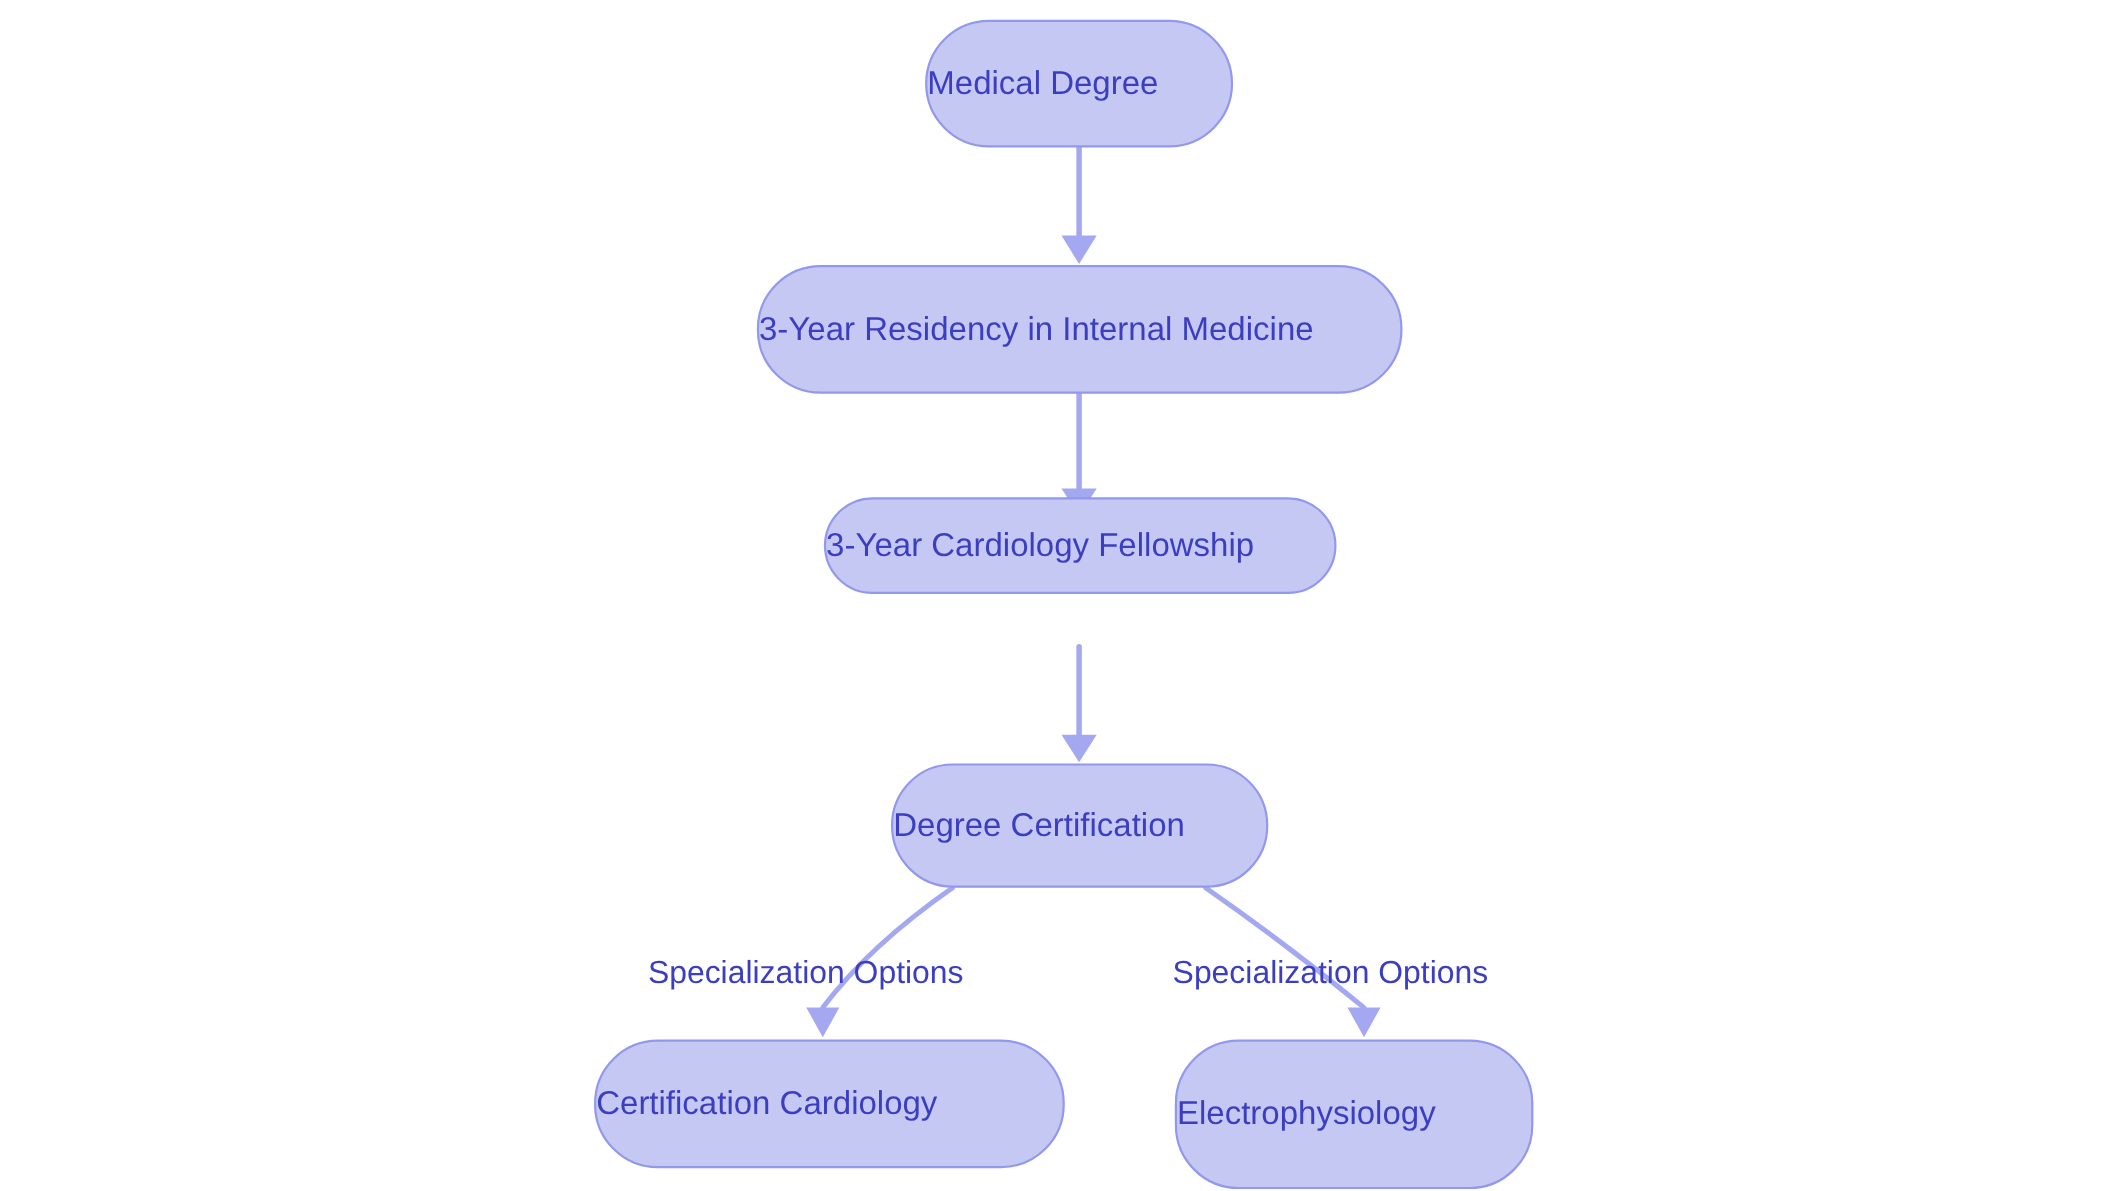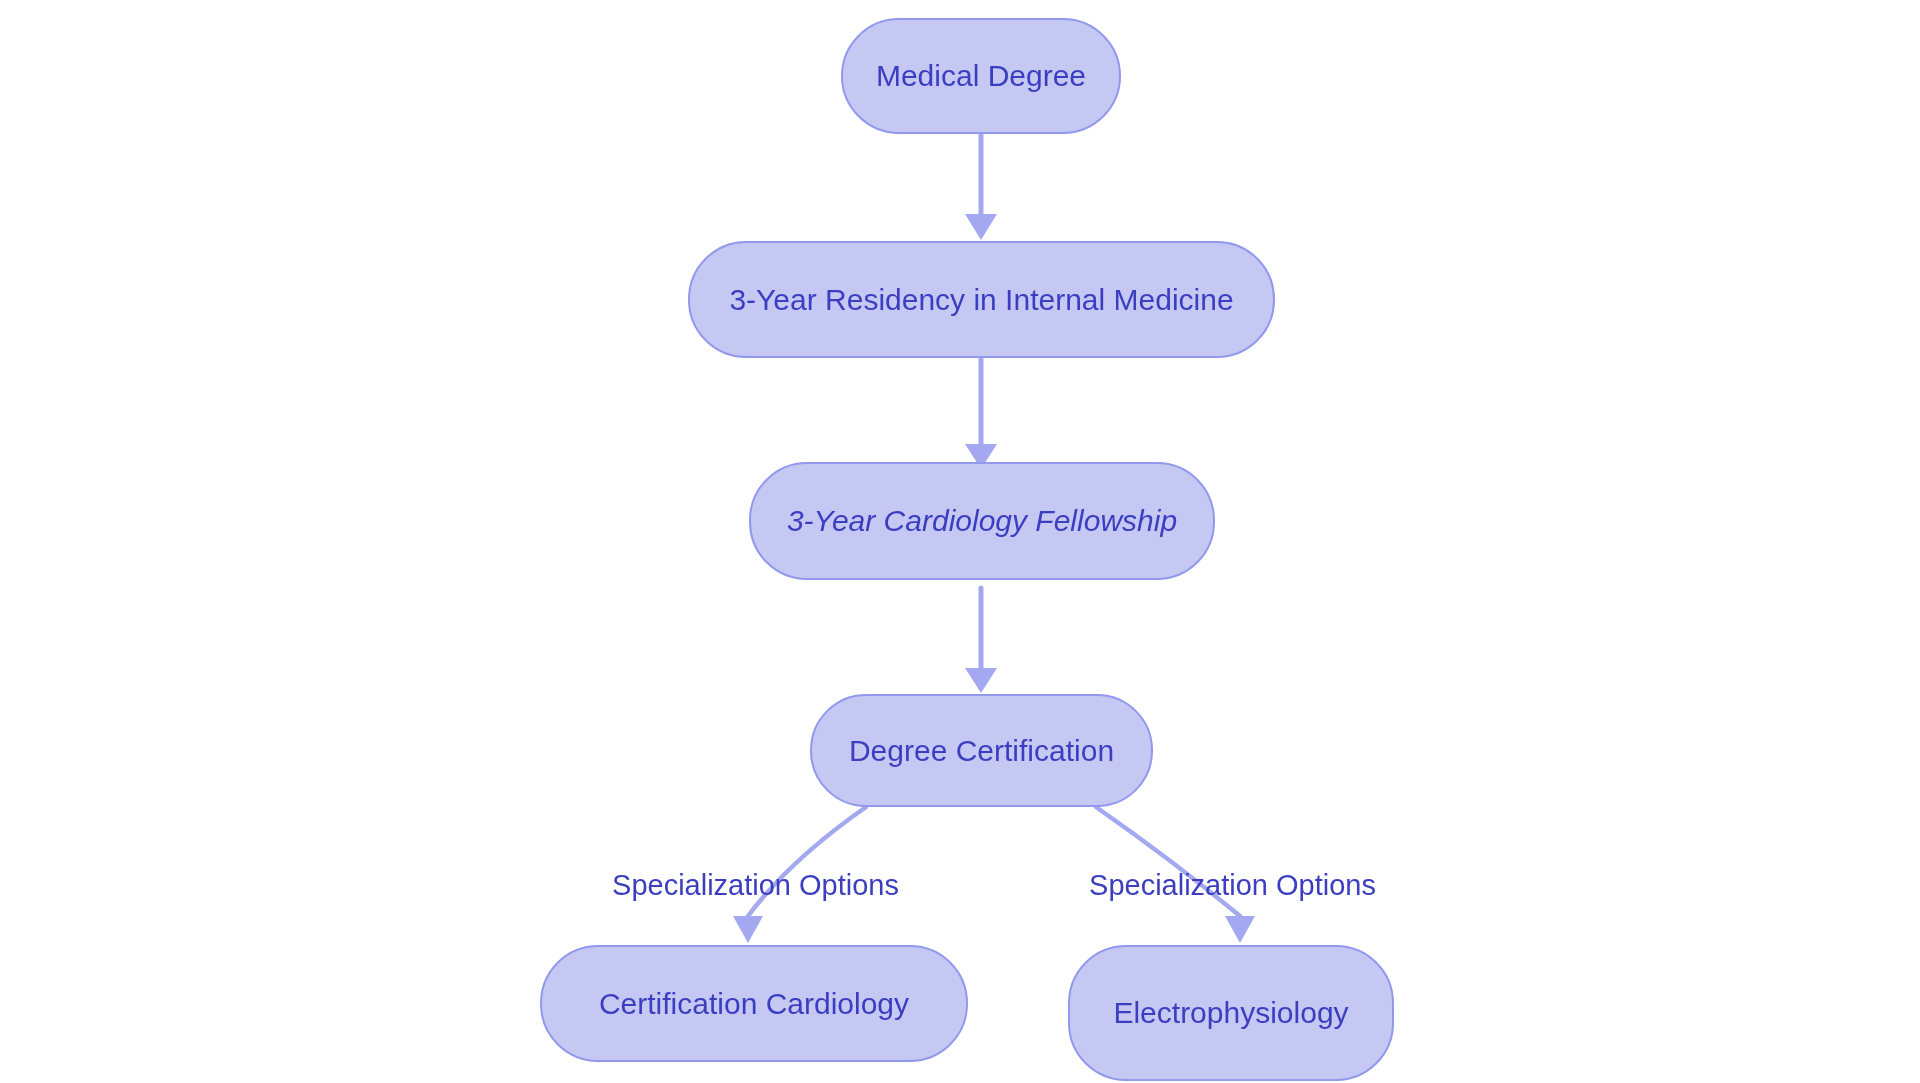--- a/index.html
+++ b/index.html
@@ -36,33 +36,33 @@
     stroke: var(--edge);
     stroke-linecap: round;
   }
   .edges-layer .edge-line { stroke-width: 5px; }
   .edges-layer .edge-curve { stroke-width: 4.5px; }
   .edges-layer polygon { fill: var(--edge); }
   .node {
     position: absolute;
     display: flex;
     align-items: center;
-    justify-content: center;
+    justify-content: flex-start;
     background: var(--node-fill);
     border: 2px solid var(--node-border);
     border-radius: 58px;
     color: var(--node-text);
     font-size: 30px;
     text-align: center;
     white-space: nowrap;
   }
   .edge-label {
     position: absolute;
     width: 310px;
-    text-align: right;
+    text-align: left;
     color: var(--edge-label-text);
     font-size: 29px;
     line-height: 38px;
     white-space: nowrap;
   }
 </style>
 </head>
 <body>
 
 <div class="canvas">
@@ -86,21 +86,21 @@
   </svg>
 
   <div class="node" style="left:841px; top:18px; width:280px; height:116px;">
     <span>Medical Degree</span>
   </div>
 
   <div class="node" style="left:688px; top:241px; width:587px; height:117px;">
     <span>3-Year Residency in Internal Medicine</span>
   </div>
 
-  <div class="node" style="left:749px; top:462px; width:466px; height:118px;font-style:italic;">
+  <div class="node" style="left:749px; top:452px; width:466px; height:88px;">
     <span>3-Year Cardiology Fellowship</span>
   </div>
 
   <div class="node" style="left:810px; top:694px; width:343px; height:113px; border-radius:56px;">
     <span>Degree Certification</span>
   </div>
 
   <div class="node" style="left:540px; top:945px; width:428px; height:117px;">
     <span>Certification Cardiology</span>
   </div>

